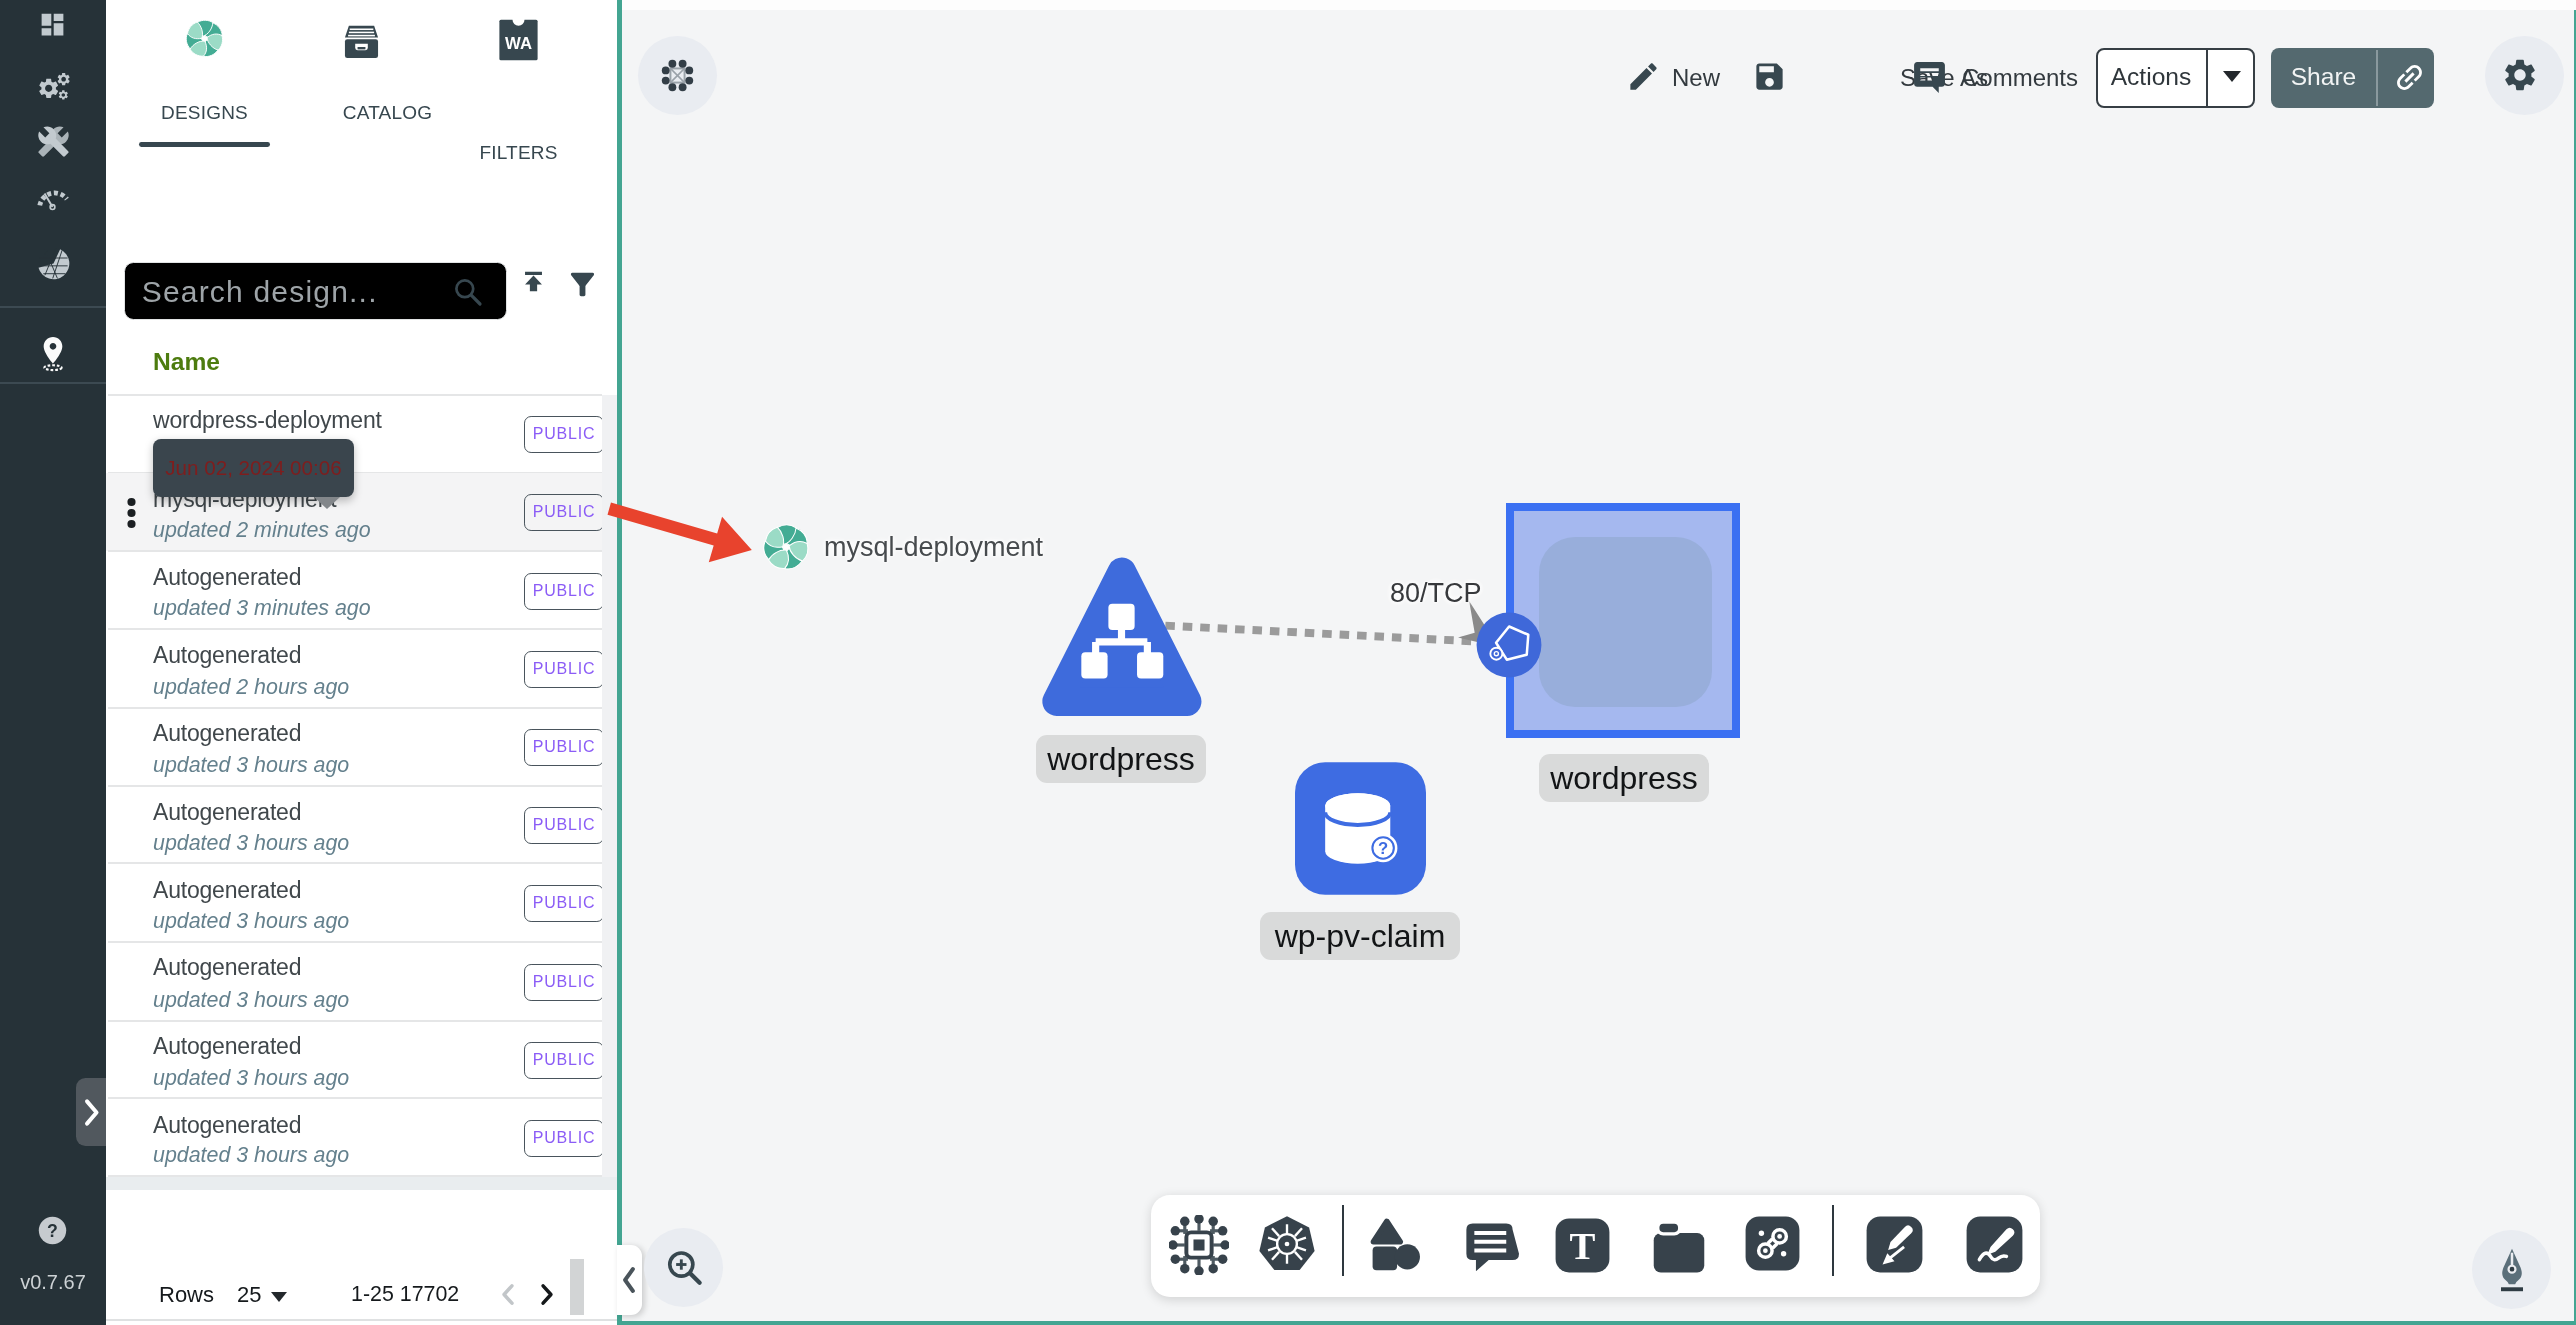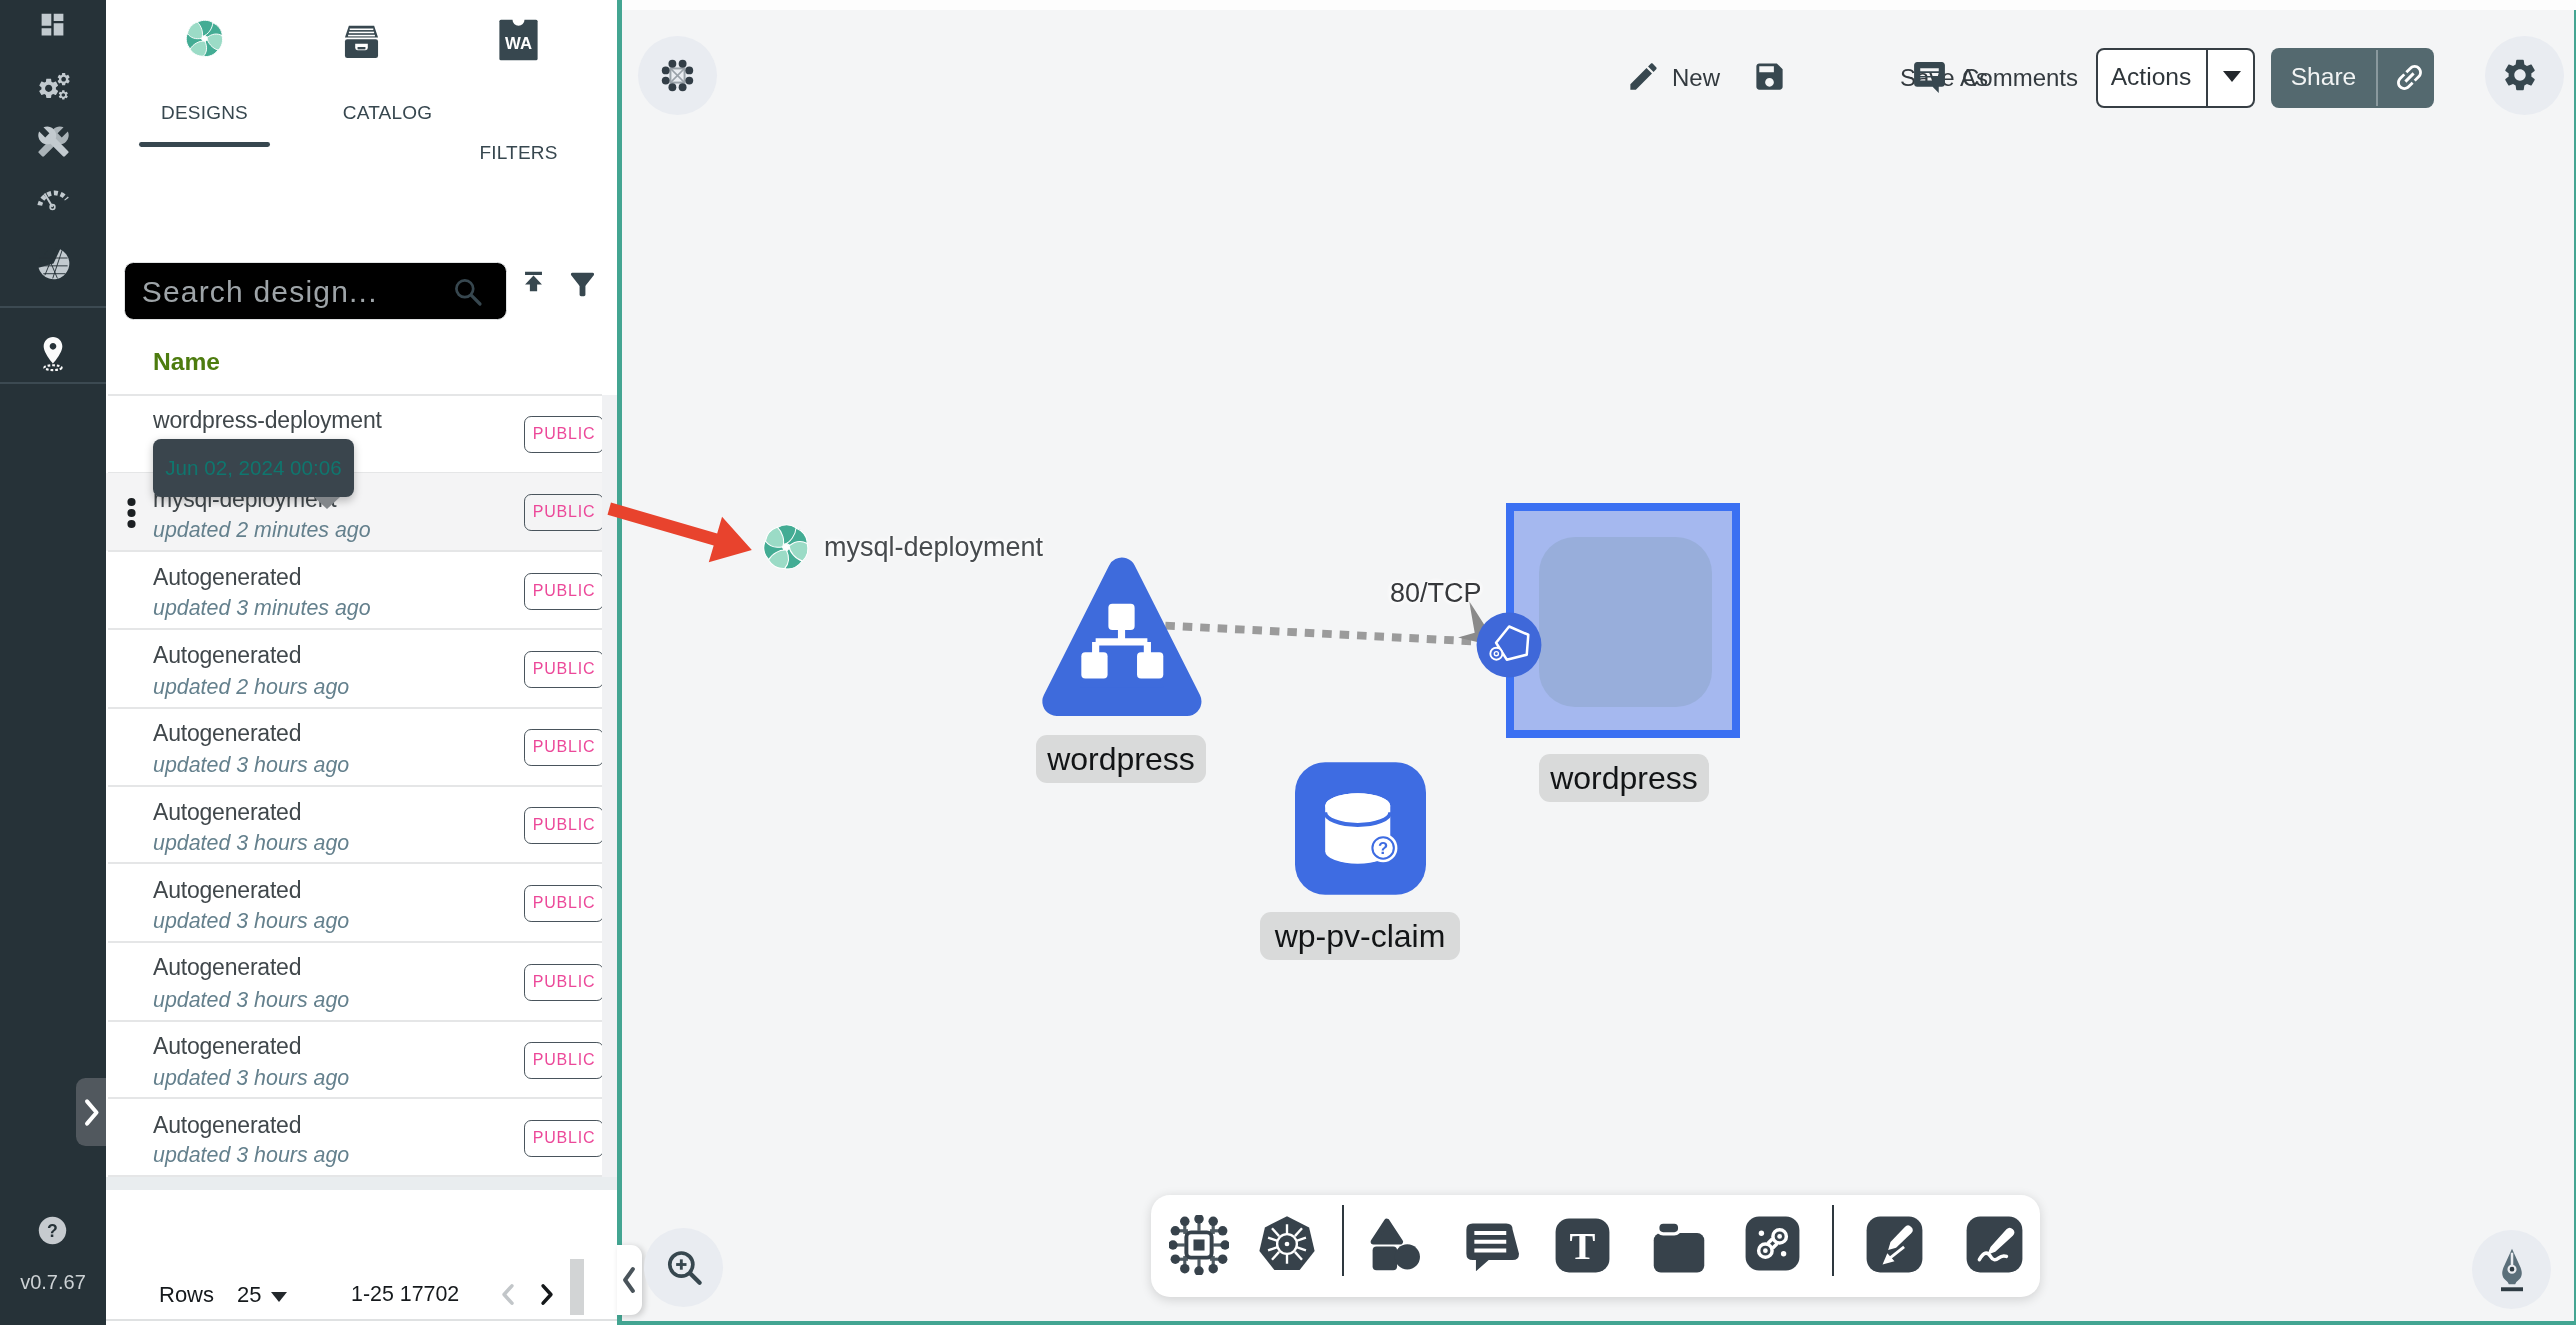--- a/index.html
+++ b/index.html
@@ -11,21 +11,21 @@
   .sdiv { left:0; width:106px; height:1.6px; background:#3C4A52; }
   
   #drawer { left:106px; top:0; width:511px; height:1325px; background:#fff; }
   .tablabel { font-size:19px; letter-spacing:0.2px; color:#37474F; text-align:center; }
   #graybar { left:0; top:171px; width:511px; height:70px; background:#E9EDEF; }
   #graybar span { display:block; text-align:center; line-height:70px; font-size:29px; color:#7E96A1; letter-spacing:1.6px;}
   #searchbox { left:18px; top:262px; width:383px; height:58px; background:#000000; border:1.6px solid #E1E3E4; border-radius:9.5px; }
   #searchbox span { position:absolute; left:16.7px; top:12px; font-size:30px; letter-spacing:1.2px; color:#9EA4A8; }
   .rowtitle { font-size:23px; letter-spacing:-0.2px; color:#40474B; }
   .rowsub { font-size:21.4px; font-style:italic; color:#64808D; }
-  .chip { position:absolute; width:80px; height:37px; border:1.6px solid #49545C; border-radius:7.1px; color:#ec4899; font-size:16px; letter-spacing:0.8px; text-align:center; line-height:34px; }
+  .chip { position:absolute; width:80px; height:37px; border:1.6px solid #49545C; border-radius:7.1px; color:#8b5cf6; font-size:16px; letter-spacing:0.8px; text-align:center; line-height:34px; }
   .rowline { position:absolute; left:1.6px; width:494px; height:1.6px; background:#E5E6E7; }
   
   #canvas { left:622px; top:0; width:1954px; height:1325px; background:#F4F5F6; }
   #canvtop { left:622px; top:0; width:1954px; height:10.3px; background:#FDFDFD; }
   #tealL { left:617px; top:0; width:4.8px; height:1325px; background:#43A592; }
   #tealB { left:622px; top:1321px; width:1954px; height:4px; background:#43A592; }
   #tealR { left:2574px; top:10.3px; width:2.4px; height:1315px; background:#43A592; }
   .cbtn { position:absolute; border-radius:50%; background:#E9ECF1; }
   .toptext { position:absolute; font-size:24px; color:#333A3F; }
   .nodelabel { position:absolute; background:#D9DADA; border-radius:11px; color:#121416; font-size:32px; text-align:center; }
@@ -192,21 +192,21 @@
   <div class="abs rowtitle" style="left:47px;top:1033px;">Autogenerated</div>
   <div class="abs rowsub" style="left:47px;top:1066px;">updated 3 hours ago</div>
   <div class="abs chip" style="left:418px;top:1042px;">PUBLIC</div>
   <div class="abs rowline" style="top:1097px"></div>
   <div class="abs rowtitle" style="left:47px;top:1112px;">Autogenerated</div>
   <div class="abs rowsub" style="left:47px;top:1143px;">updated 3 hours ago</div>
   <div class="abs chip" style="left:418px;top:1120px;">PUBLIC</div>
   <div class="abs rowline" style="top:1175px"></div>
 
   <div class="abs" style="left:47px;top:439px;width:201px;height:58px;background:#3A454D;border-radius:8px;box-shadow:0 3.2px 8px rgba(0,0,0,0.25);"></div>
-  <div class="abs" style="left:47px;top:439px;width:201px;height:58px;line-height:58px;text-align:center;font-size:20.6px;color:#0f766e;">Jun 02, 2024 00:06</div>
+  <div class="abs" style="left:47px;top:439px;width:201px;height:58px;line-height:58px;text-align:center;font-size:20.6px;color:#7f1d1d;">Jun 02, 2024 00:06</div>
   <div class="abs" style="left:208px;top:497px;width:0;height:0;border-left:13.5px solid transparent;border-right:13.5px solid transparent;border-top:12.7px solid #82868A;"></div>
 
   <div class="abs" style="left:496px;top:395px;width:15px;height:795px;background:#F0F1F3;"></div>
   <div class="abs" style="left:0;top:1177px;width:511px;height:12.7px;background:#E9EDEF;"></div>
   <div class="abs" style="left:53px;top:1282px;font-size:22px;color:#15191C;">Rows</div>
   <div class="abs" style="left:131px;top:1282px;font-size:22px;color:#15191C;">25</div>
   <div class="abs" style="left:165px;top:1292px;width:0;height:0;border-left:8.7px solid transparent;border-right:8.7px solid transparent;border-top:10.3px solid #23282C;"></div>
   <div class="abs" style="left:245px;top:1282px;font-size:21.4px;color:#15191C;">1-25 17702</div>
   <svg class="abs" style="left:391px;top:1280px" width="22" height="29" viewBox="0 0 28 36">
         <polyline points="19,7 9,18 19,29" fill="none" stroke="#C2C6C9" stroke-width="4.5" stroke-linecap="round" stroke-linejoin="round"></polyline>

